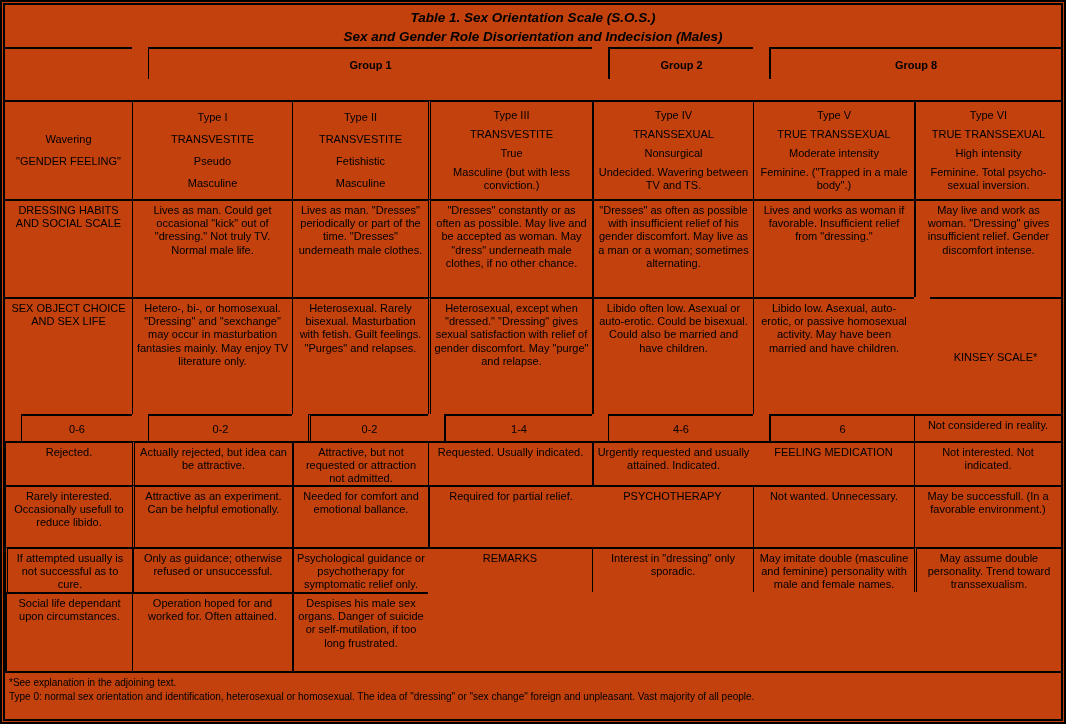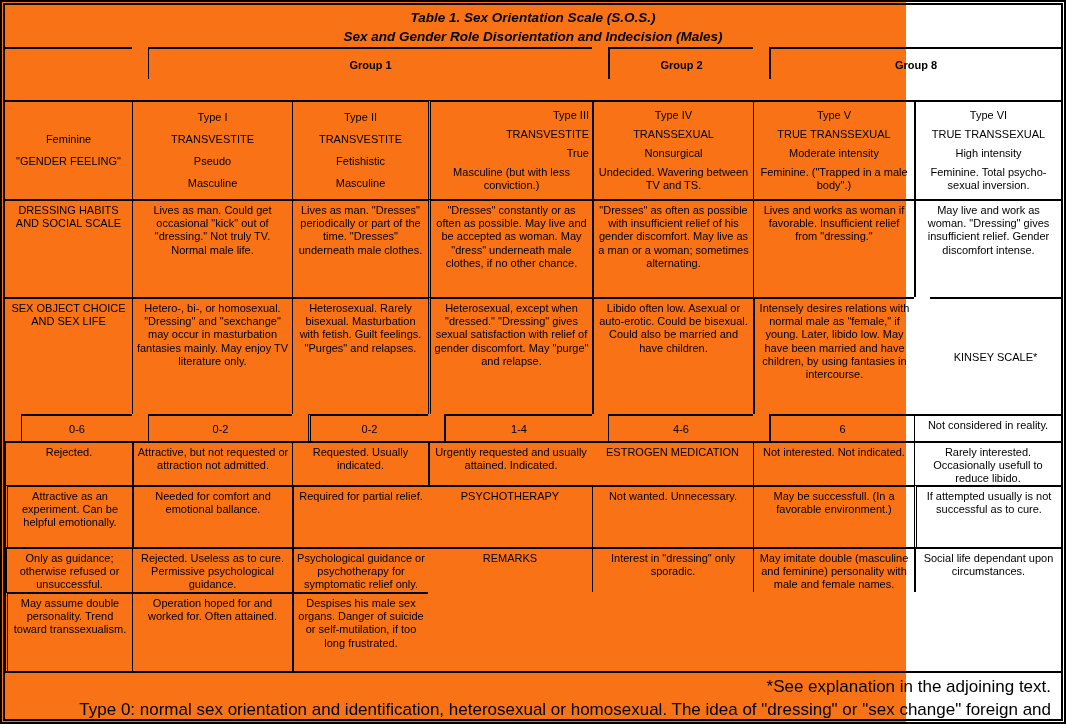--- a/index.html
+++ b/index.html
@@ -1,73 +1,73 @@
 <!DOCTYPE html>
 <html><head>
 <meta charset="utf-8">
 <style>
   html,body{margin:0;padding:0;background:#fff;}
   body{font-family:"Liberation Sans","DejaVu Sans",sans-serif;color:#000;}
-  .page{width:906px;height:724px;box-sizing:border-box;background:#f97316;}
+  .page{width:1066px;height:724px;box-sizing:border-box;background:#c2410c;}
   .tbl{
     width:1066px;height:724px;box-sizing:border-box;
     border:5px double #000;
     display:grid;
     grid-template-columns:127px 160px 136px 164px 161px 161px 147px;
     grid-template-rows:42px 32px 120px 98px 117px 27px 44px 62px 45px 79px 1fr;
   }
   .c{
     box-sizing:border-box;
     border-top:2px solid #000;
     font-size:11px;line-height:1.2;
     text-align:center;
     padding:3px 3px 0 3px;
     overflow:hidden;
   }
   .nt{border-top:none;}
   .bl1{border-left:1px solid #000;}
   .bl2{border-left:2px solid #000;}
-  .bld{border-left:3px double #000;align-items:flex-end;}
+  .bld{border-left:3px double #000;}
   .span7{grid-column:span 7;}
   .span3{grid-column:span 3;}
   .span2{grid-column:span 2;}
   .title{
     display:flex;flex-direction:column;justify-content:center;align-items:center;
     font-size:13.5px;font-weight:bold;font-style:italic;line-height:1.35;
   }
   .vcenter{display:flex;align-items:center;justify-content:center;margin-left:16px;}
   .grouplbl{font-weight:bold;}
   .stack{
     display:flex;flex-direction:column;justify-content:space-around;
     padding-top:4px;padding-bottom:4px;margin-top:21px;
   }
   .ln{min-height:13px;}
   .footer{
-    text-align:right;padding:3px 10px;font-size:17px;line-height:1.35;
+    text-align:left;padding:3px 4px;font-size:10px;line-height:1.35;
   }
 </style>
 </head>
 <body>
 
 <div class="page">
   <div class="tbl">
 
     <div class="c nt span7 title">
       <div>Table 1. Sex Orientation Scale (S.O.S.)</div>
       <div>Sex and Gender Role Disorientation and Indecision (Males)</div>
     </div>
 
     <div class="c"></div>
     <div class="c bl1 span3 vcenter grouplbl">Group 1</div>
     <div class="c bl2 vcenter grouplbl">Group 2</div>
     <div class="c bl2 span2 vcenter grouplbl">Group 8</div>
 
     <div class="c stack">
       <div class="ln"></div>
-      <div class="ln">Feminine</div>
+      <div class="ln">Wavering</div>
       <div class="ln">"GENDER FEELING"</div>
       <div class="ln"></div>
     </div>
     <div class="c bl1 stack">
       <div class="ln">Type I</div>
       <div class="ln">TRANSVESTITE</div>
       <div class="ln">Pseudo</div>
       <div class="ln">Masculine</div>
     </div>
     <div class="c bl1 stack">
@@ -107,56 +107,56 @@
     <div class="c bld">"Dresses" constantly or as often as possible. May live and be accepted as woman. May "dress" underneath male clothes, if no other chance.</div>
     <div class="c bl2">"Dresses" as often as possible with insufficient relief of his gender discomfort. May live as a man or a woman; sometimes alternating.</div>
     <div class="c bl1">Lives and works as woman if favorable. Insufficient relief from "dressing."</div>
     <div class="c bl2">May live and work as woman. "Dressing" gives insufficient relief. Gender discomfort intense.</div>
 
     <div class="c">SEX OBJECT CHOICE AND SEX LIFE</div>
     <div class="c bl1">Hetero-, bi-, or homosexual. "Dressing" and "sexchange" may occur in masturbation fantasies mainly. May enjoy TV literature only.</div>
     <div class="c bl1">Heterosexual. Rarely bisexual. Masturbation with fetish. Guilt feelings. "Purges" and relapses.</div>
     <div class="c bld">Heterosexual, except when "dressed." "Dressing" gives sexual satisfaction with relief of gender discomfort. May "purge" and relapse.</div>
     <div class="c bl2">Libido often low. Asexual or auto-erotic. Could be bisexual. Could also be married and have children.</div>
-    <div class="c bl2">Intensely desires relations with normal male as "female," if young. Later, libido low. May have been married and have children, by using fantasies in intercourse.</div>
+    <div class="c bl1">Libido low. Asexual, auto-erotic, or passive homosexual activity. May have been married and have children.</div>
 
     <div class="c vcenter">KINSEY SCALE*</div>
     <div class="c bl1 vcenter">0-6</div>
     <div class="c bl1 vcenter">0-2</div>
     <div class="c bld vcenter">0-2</div>
     <div class="c bl2 vcenter">1-4</div>
     <div class="c bl1 vcenter">4-6</div>
     <div class="c bl2 vcenter">6</div>
 
     <div class="c bl1">Not considered in reality.</div>
     <div class="c bl1">Rejected.</div>
+    <div class="c bld">Actually rejected, but idea can be attractive.</div>
     <div class="c bl2">Attractive, but not requested or attraction not admitted.</div>
     <div class="c bl1">Requested. Usually indicated.</div>
     <div class="c bl2">Urgently requested and usually attained. Indicated.</div>
 
-    <div class="c">ESTROGEN MEDICATION</div>
+    <div class="c">FEELING MEDICATION</div>
     <div class="c bl1">Not interested. Not indicated.</div>
     <div class="c bl1">Rarely interested. Occasionally usefull to reduce libido.</div>
     <div class="c bld">Attractive as an experiment. Can be helpful emotionally.</div>
     <div class="c bl2">Needed for comfort and emotional ballance.</div>
     <div class="c bl2">Required for partial relief.</div>
 
     <div class="c">PSYCHOTHERAPY</div>
     <div class="c bl1">Not wanted. Unnecessary.</div>
     <div class="c bl1">May be successfull. (In a favorable environment.)</div>
     <div class="c bld">If attempted usually is not successful as to cure.</div>
     <div class="c bl2">Only as guidance; otherwise refused or unsuccessful.</div>
-    <div class="c bl1">Rejected. Useless as to cure. Permissive psychological guidance.</div>
     <div class="c bl2">Psychological guidance or psychotherapy for symptomatic relief only.</div>
 
     <div class="c">REMARKS</div>
     <div class="c bl1">Interest in "dressing" only sporadic.</div>
     <div class="c bl1">May imitate double (masculine and feminine) personality with male and female names.</div>
+    <div class="c bld">May assume double personality. Trend toward transsexualism.</div>
     <div class="c bl2">Social life dependant upon circumstances.</div>
-    <div class="c bld">May assume double personality. Trend toward transsexualism.</div>
     <div class="c bl1">Operation hoped for and worked for. Often attained.</div>
     <div class="c bl2">Despises his male sex organs. Danger of suicide or self-mutilation, if too long frustrated.</div>
 
     <div class="c span7 footer">
       <div>*See explanation in the adjoining text.</div>
       <div>Type 0: normal sex orientation and identification, heterosexual or homosexual. The idea of "dressing" or "sex change" foreign and unpleasant. Vast majority of all people.</div>
     </div>
 
   </div>
 </div>

